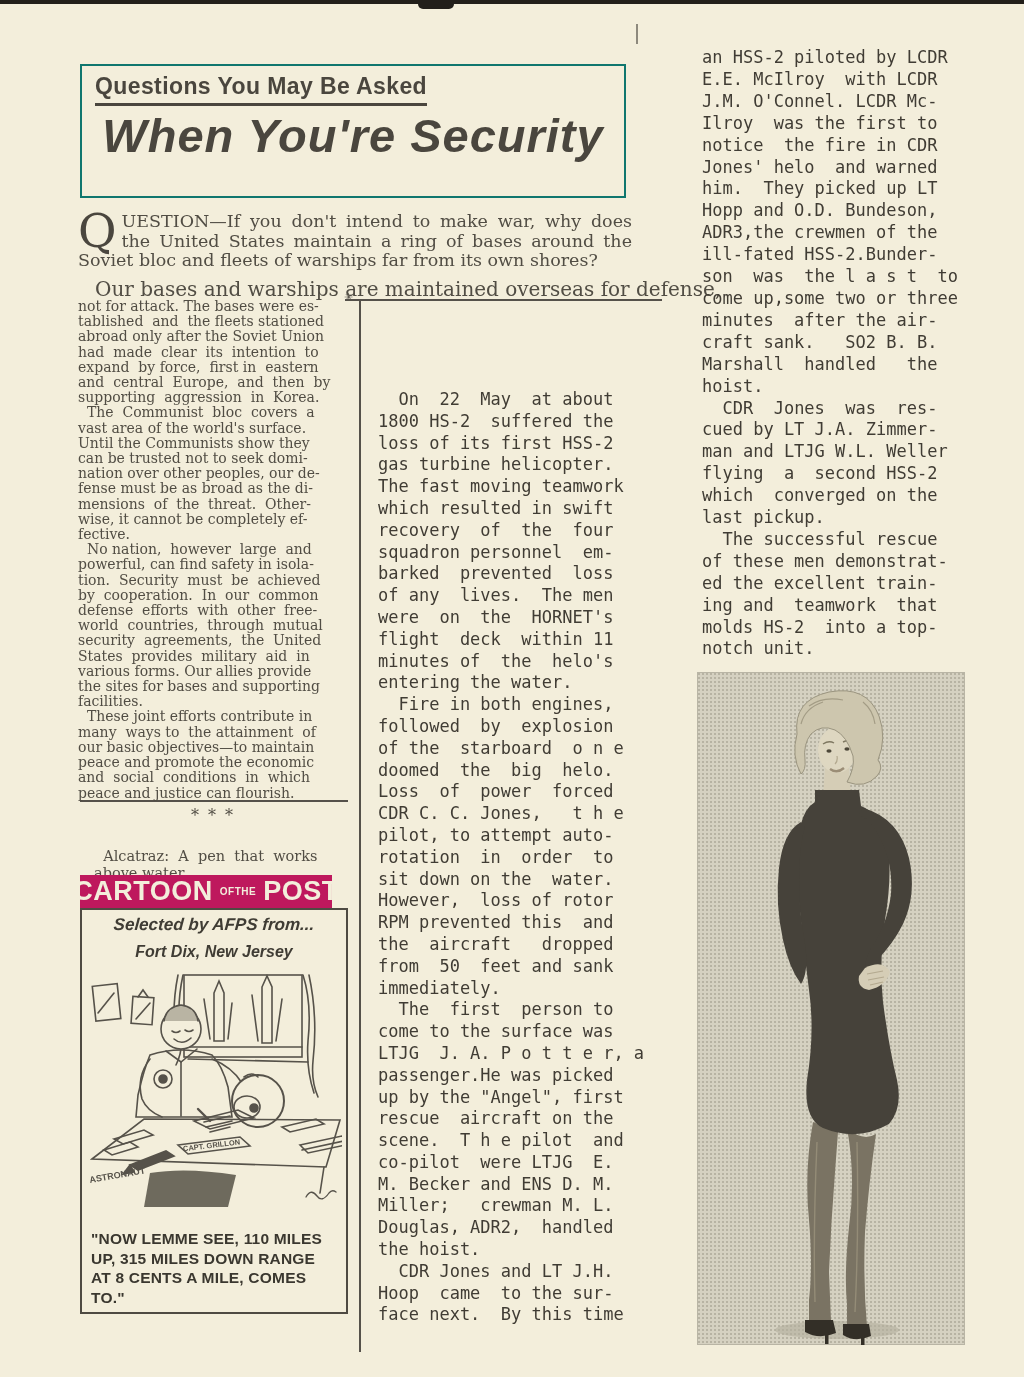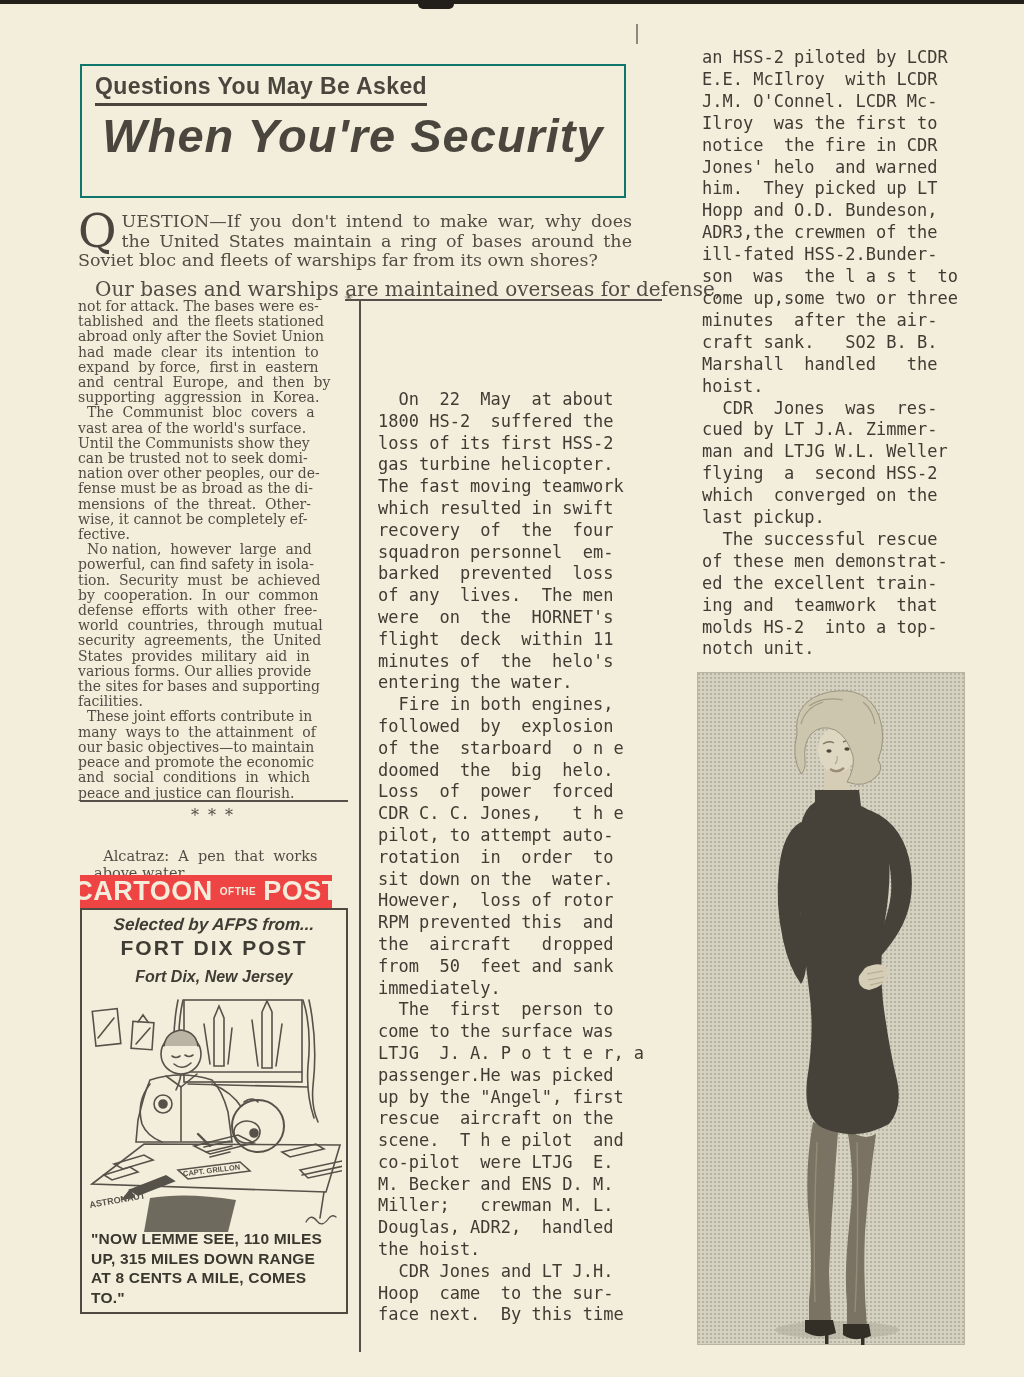--- a/index.html
+++ b/index.html
@@ -28,21 +28,21 @@
   .vr-main { left:359px; top:300px; width:2px; height:1052px; }
   .junction-mark { position:absolute; left:344px; top:291px; font-size:11px; color:#55514a; }
   .hr-left { left:80px; top:800px; width:268px; height:1.5px; }
 
   
   .left-body { position:absolute; left:78px; top:299px; width:282px; font-size:14px; line-height:15.2px; white-space:pre-wrap; margin:0; }
   .stars { position:absolute; left:78px; top:806px; width:270px; text-align:center; font-size:16px; letter-spacing:2px; }
   .joke { position:absolute; left:78px; top:832px; width:280px; font-size:14.5px; line-height:17px; white-space:pre-wrap; margin:16px; }
 
   
-  .banner { position:absolute; left:80px; top:875px; width:252px; height:33px; background:#ef4444; color:#f3eedb;
+  .banner { position:absolute; left:80px; top:875px; width:252px; height:33px; background:#be185d; color:#f3eedb;
     display:flex; align-items:center; justify-content:center; gap:7px; font-family:"Liberation Sans",sans-serif; font-weight:bold; }
   .banner-big { font-size:27px; letter-spacing:0.5px; }
   .banner-small { display:flex; flex-direction:row; font-size:10px; line-height:10px; text-align:center; letter-spacing:.5px; }
   .cartoon-box { position:absolute; left:80px; top:908px; width:264px; height:402px; border:2.5px solid #4e4a42; }
   .selected { margin:5px 0 0 0; text-align:center; font-family:"Liberation Sans",sans-serif; font-weight:bold; font-style:italic; font-size:17px; color:#3f3c34; transform:skewX(-4deg); }
   .source { margin:1px 0 0 0; text-align:center; font-family:"Liberation Sans",sans-serif; font-weight:bold; font-size:21px; letter-spacing:2px; color:#3f3c34; }
   .location { margin:8px; text-align:center; font-family:"Liberation Sans",sans-serif; font-style:italic; font-weight:bold; font-size:16px; color:#3f3c34; }
   .cartoon-svg { display:block; margin:2px auto 0 auto; }
   .caption { position:absolute; left:9px; right:6px; bottom:5px; margin:0; font-family:"Liberation Sans",sans-serif; font-weight:bold; font-size:15.5px; line-height:19.5px; white-space:pre-line; color:#3a372f; letter-spacing:.2px; }
 
@@ -124,21 +124,20 @@
     <span class="banner-big">CARTOON</span>
     <span class="banner-small">
       <span>OF</span>
       <span>THE</span>
     </span>
     <span class="banner-big">POST</span>
   </div>
 
   <div class="cartoon-box">
     <p class="selected">Selected by AFPS from...</p>
-    <p class="source">FORT DIX POST</p>
     <p class="location">Fort Dix, New Jersey</p>
 
     <svg class="cartoon-svg" width="256" height="238" viewBox="0 0 256 238" fill="none" stroke="#56524a" stroke-width="1.6" stroke-linecap="round">
 
       <g>
         <rect x="98" y="6" width="118" height="82"></rect>
         <line x1="98" y1="78" x2="216" y2="78"></line>
         <line x1="102" y1="90" x2="222" y2="93"></line>
 
         <path d="M128,24 l5,-12 l5,12 v48 h-10 z"></path>

